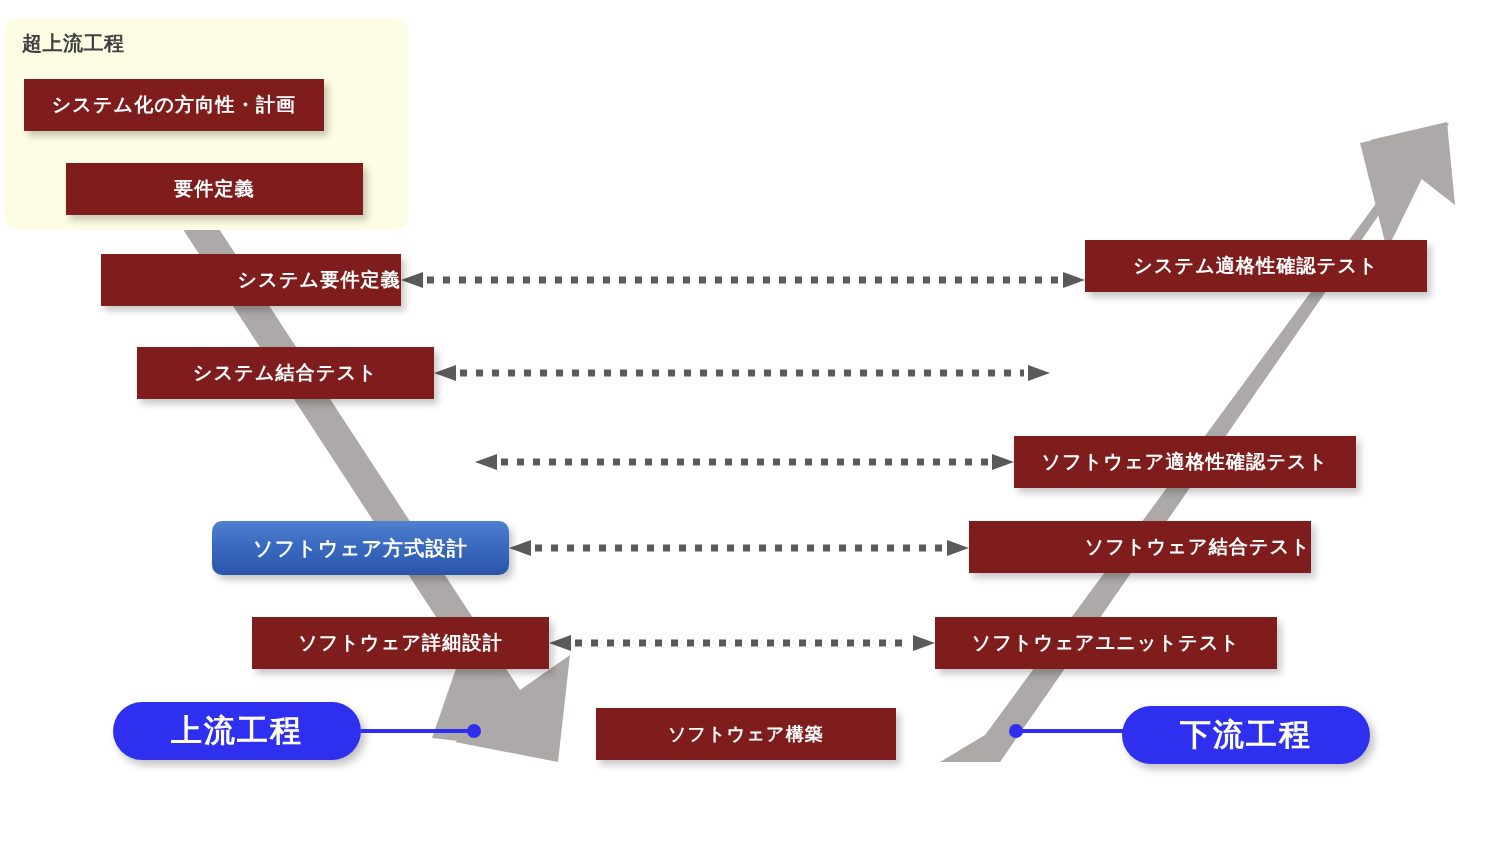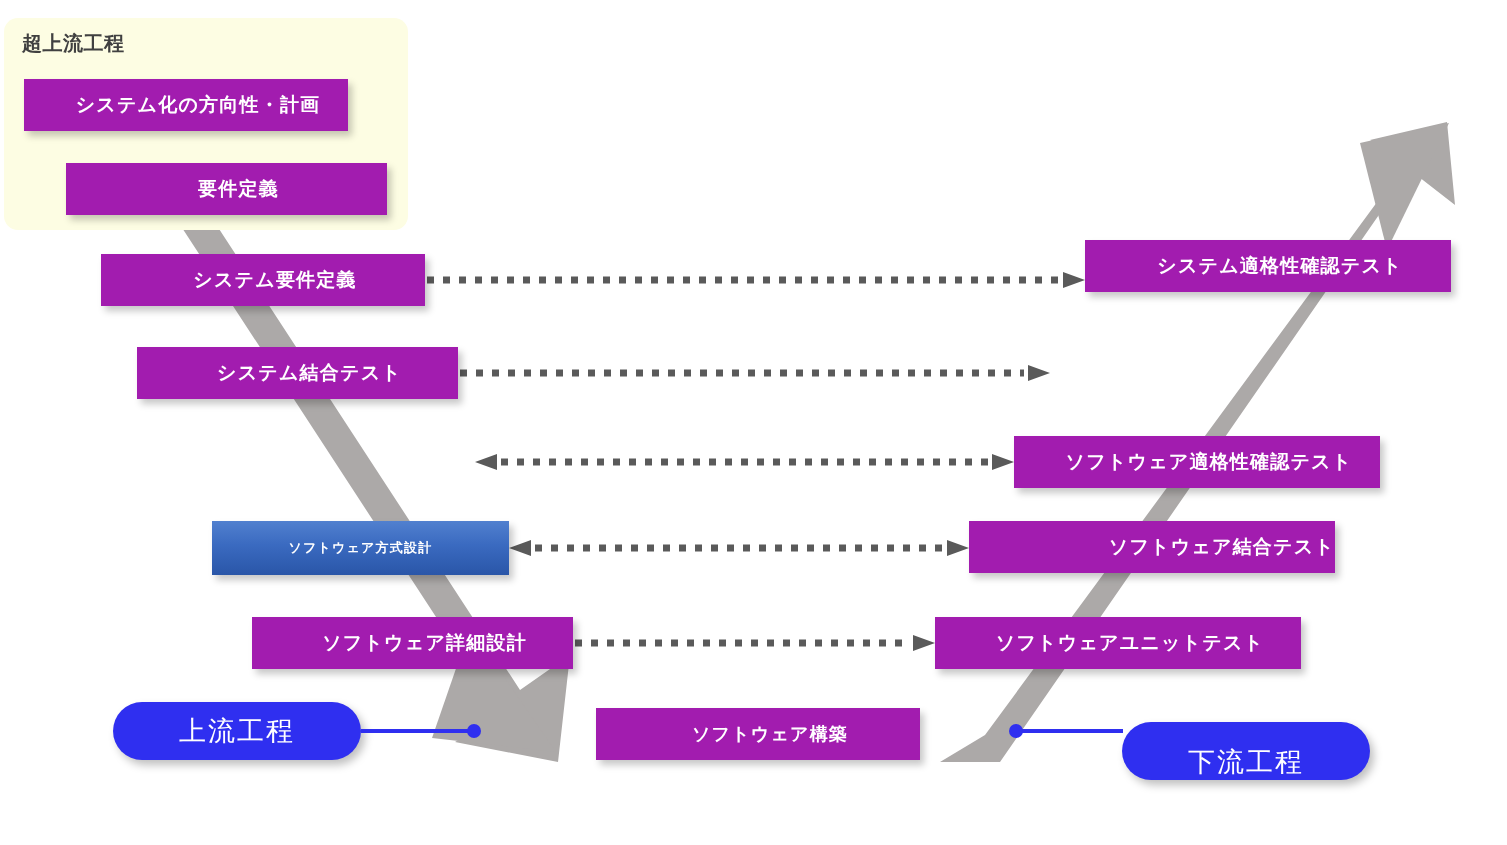--- a/index.html
+++ b/index.html
@@ -56,44 +56,44 @@
     justify-content: center;
     color: #ffffff;
     font-size: 19px;
     font-weight: bold;
     letter-spacing: 1.2px;
     white-space: nowrap;
     z-index: 4;
     box-shadow: 4px 5px 7px rgba(0,0,0,0.22);
   }
   .pbox.gray {
-    background: #a21caf;
-    padding-left: 24px;
+    background: #7f1d1d;
   }
   .pbox.blue {
     background: linear-gradient(180deg, #5180cf 0%, #3a6ac0 45%, #2a56a8 100%);
-    font-size: 13px;
+    font-size: 20px;
+    border-radius: 10px;
   }
   
   .dotted-row {
     position: absolute;
     height: 16px;
     z-index: 3;
   }
   .dotted-row svg { display: block; }
   
   .pill {
     position: absolute;
     display: flex;
     align-items: center;
     justify-content: center;
     background: #2f2ff0;
     color: #ffffff;
-    font-size: 27px;
-    font-weight: normal;
+    font-size: 31px;
+    font-weight: bold;
     letter-spacing: 2px;
     border-radius: 40px;
     white-space: nowrap;
     z-index: 5;
     box-shadow: 4px 5px 8px rgba(0,0,0,0.25);
   }
   .leader {
     position: absolute;
     height: 4px;
     background: #2f2ff0;
@@ -127,21 +127,21 @@
   <div class="panel-title">超上流工程</div>
 
   <div class="pbox gray" style="left:24px;  top:79px;  width:300px; height:52px;">
     <span>システム化の方向性・計画</span>
   </div>
 
   <div class="pbox gray" style="left:66px; top:163px; width:297px; height:52px;">
     <span>要件定義</span>
   </div>
 
-  <div class="pbox gray" style="left:101px; top:254px; width:300px; height:52px;">
+  <div class="pbox gray" style="left:101px; top:254px; width:300px; height:52px;justify-content:flex-end;">
     <span>システム要件定義</span>
   </div>
 
   <div class="pbox gray" style="left:137px; top:347px; width:297px; height:52px;">
     <span>システム結合テスト</span>
   </div>
 
 
   <div class="pbox blue" style="left:212px; top:521px; width:297px; height:54px;">
     <span>ソフトウェア方式設計</span>
@@ -211,19 +211,19 @@
       <line x1="26" y1="8" x2="360" y2="8" stroke="#5a5a5a" stroke-width="7" stroke-dasharray="7 9"></line>
     </svg>
   </div>
 
   <div class="pill" style="left:113px; top:702px; width:248px; height:58px;">
     <span>上流工程</span>
   </div>
   <div class="leader" style="left:361px; top:729px; width:113px;"></div>
   <div class="leader-dot" style="left:467px; top:724px;"></div>
 
-  <div class="pill" style="left:1122px; top:722px; width:248px; height:58px;align-items:flex-end;">
+  <div class="pill" style="left:1122px; top:706px; width:248px; height:58px;">
     <span>下流工程</span>
   </div>
   <div class="leader" style="left:1022px; top:729px; width:101px;"></div>
   <div class="leader-dot" style="left:1009px; top:724px;"></div>
 
 </div>
 
 </body></html>

